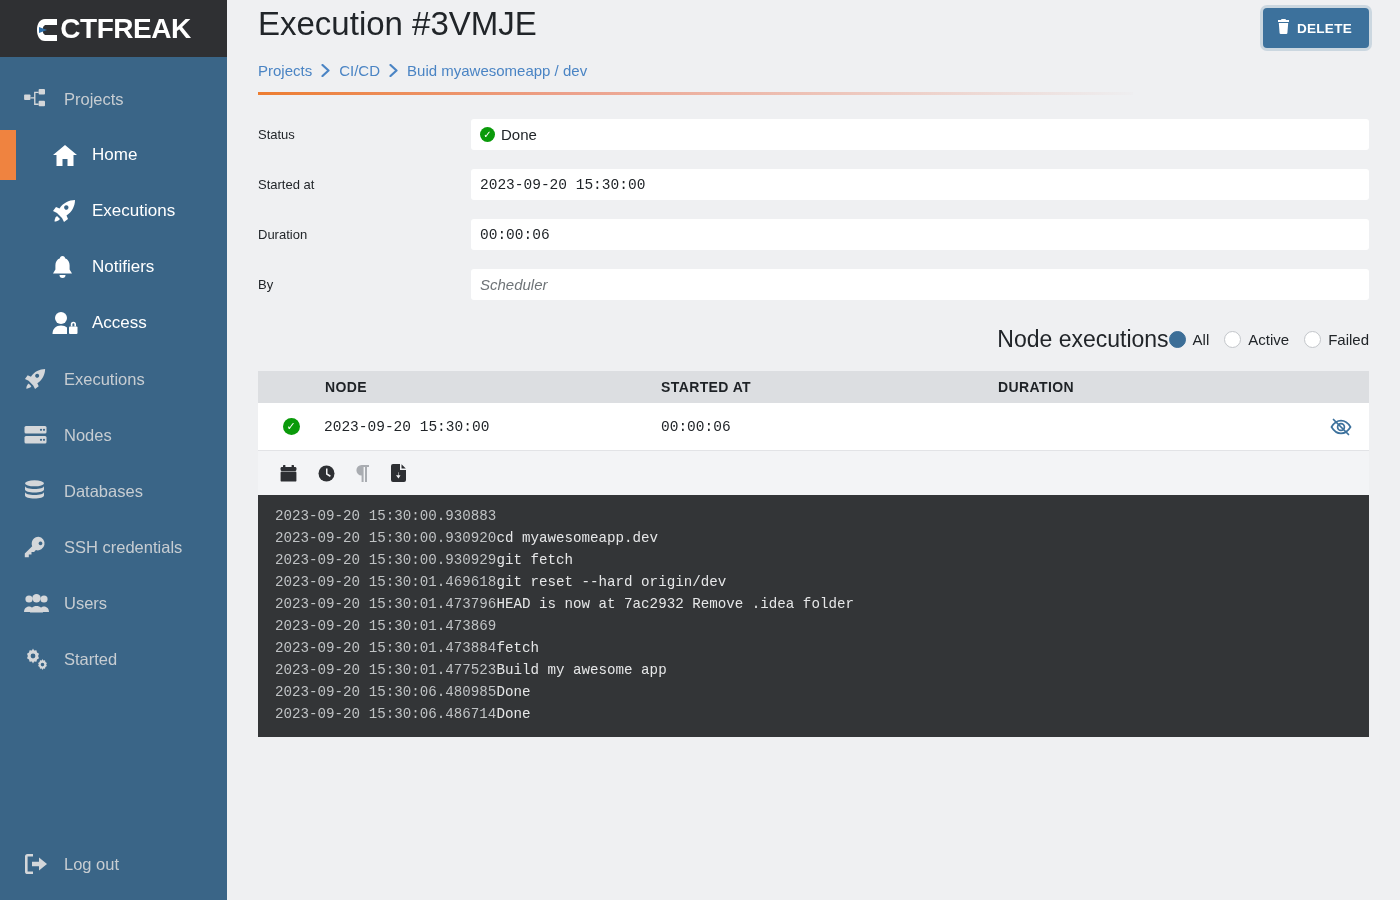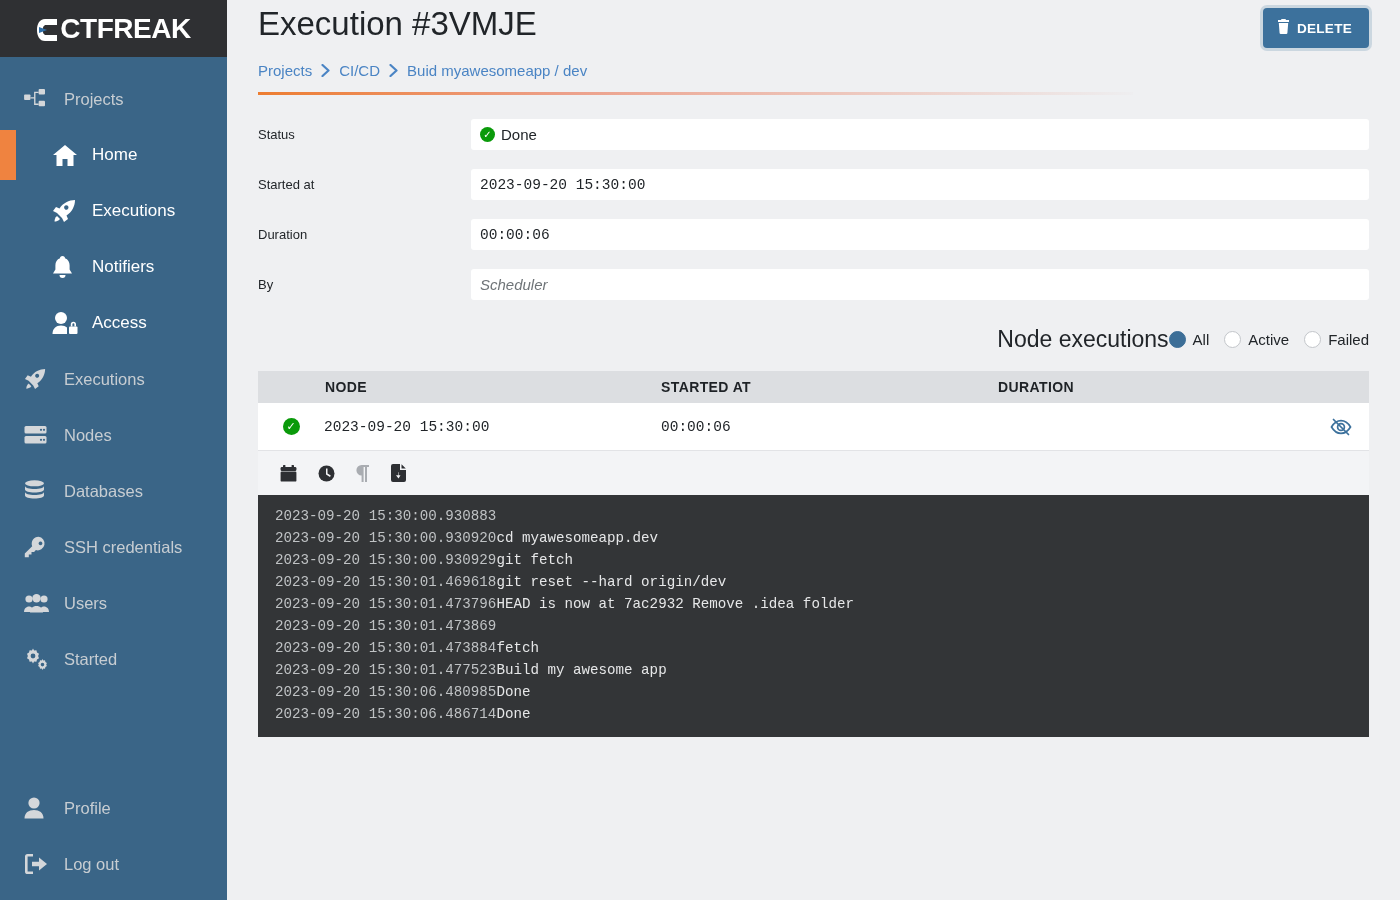--- a/index.html
+++ b/index.html
@@ -298,29 +298,20 @@
           <svg width="25" height="23" viewBox="0 0 25 23" fill="currentColor">
             <path d="M9 0.5 l1.1 2.1 2.3-0.3 0.6 2.3 2 1.2-0.9 2.2 0.9 2.2-2 1.2-0.6 2.3-2.3-0.3L9 15.5 l-1.1-2.1-2.3 0.3-0.6-2.3-2-1.2 0.9-2.2-0.9-2.2 2-1.2 0.6-2.3 2.3 0.3 Z M9 5.6 a2.4 2.4 0 1 0 0 4.8 a2.4 2.4 0 0 0 0-4.8 Z"></path>
             <path d="M18.5 11 l0.8 1.5 1.7-0.2 0.4 1.7 1.5 0.9-0.7 1.6 0.7 1.6-1.5 0.9-0.4 1.7-1.7-0.2-0.8 1.5-0.8-1.5-1.7 0.2-0.4-1.7-1.5-0.9 0.7-1.6-0.7-1.6 1.5-0.9 0.4-1.7 1.7 0.2 Z M18.5 14.8 a1.8 1.8 0 1 0 0 3.6 a1.8 1.8 0 0 0 0-3.6 Z"></path>
           </svg>
         </span>
         <span class="ni-label">Started</span>
       </div>
     </nav>
 
     <div class="nav-bottom">
-      <div class="nav-item">
-        <span class="ni-icon">
-          <svg width="20" height="22" viewBox="0 0 20 22" fill="currentColor">
-            <circle cx="10" cy="6" r="5.6"></circle>
-            <path d="M0.5 21.5 C0.5 15.8 4.7 13 10 13 s9.5 2.8 9.5 8.5 Z"></path>
-          </svg>
-        </span>
-        <span class="ni-label">Profile</span>
-      </div>
       <div class="nav-item">
         <span class="ni-icon">
           <svg width="24" height="22" viewBox="0 0 24 22" fill="currentColor">
             <path d="M9 1 H3.6 A2.6 2.6 0 0 0 1 3.6 v14.8 A2.6 2.6 0 0 0 3.6 21 H9 v-2.6 H3.6 V3.6 H9 Z"></path>
             <path d="M15 4.5 L23 11 L15 17.5 v-4.2 H8 v-4.6 h7 Z"></path>
           </svg>
         </span>
         <span class="ni-label">Log out</span>
       </div>
     </div>

